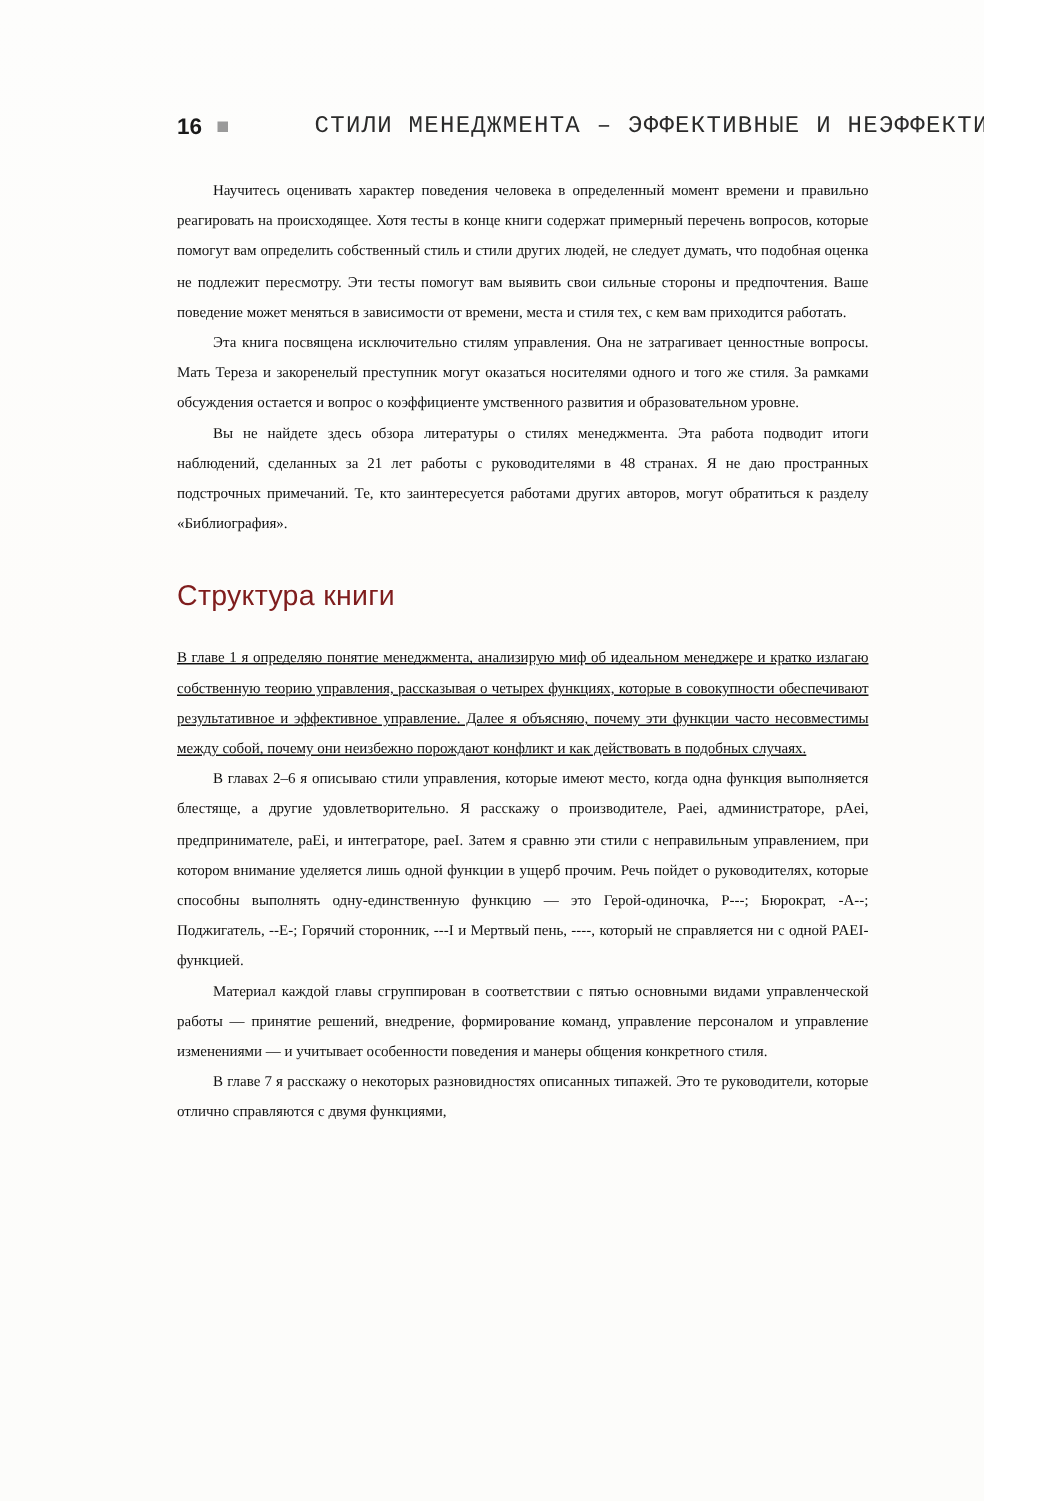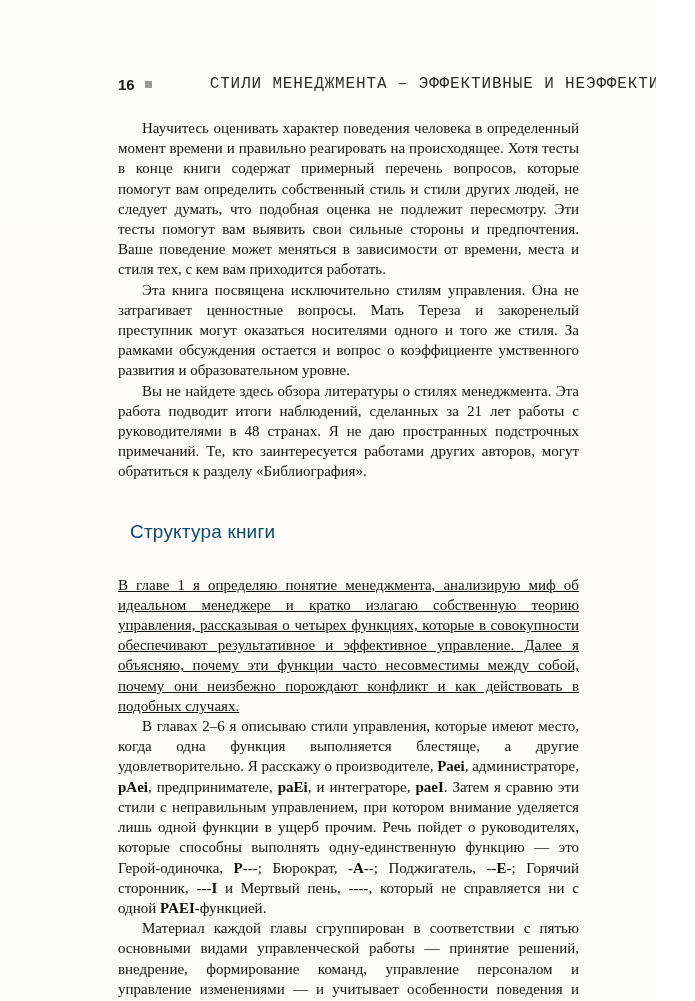--- a/index.html
+++ b/index.html
@@ -62,40 +62,40 @@
   
   .body-block {
     position: absolute;
     left: 118px;
     width: 461px;
     top: 118px;
   }
   p.para {
     margin: 0;
     font-family: "Liberation Serif", serif;
-    font-size: 15px;
+    font-size: 10px;
     line-height: 20.2px;
     color: #111111;
     text-align: justify;
     text-indent: 24px;
     hyphens: manual;
   }
   p.para.noindent {
     text-indent: 0;
     text-decoration: underline;
   }
   b, strong {
-    font-weight: bold;
+    font-weight: normal;
   }
   .sect-heading {
     font-family: "Liberation Sans", sans-serif;
     font-weight: normal;
     font-size: 19px;
-    color: #0c4a6e;
-    margin: 12px;
+    color: #7f1d1d;
+    margin: 0;
     padding: 0;
     letter-spacing: 0.2px;
   }
   .gap-before-heading { height: 27px; }
   .gap-after-heading  { height: 20px; }
 </style>
 </head>
 <body>
 
 <div class="page">
@@ -116,18 +116,18 @@
     <p class="para">Вы не найдете здесь обзора литературы о стилях менеджмента. Эта работа подводит итоги наблюдений, сделанных за 21 лет работы с руководителями в 48 странах. Я не даю пространных подстрочных примечаний. Те, кто заинтересуется работами других авторов, могут обратиться к разделу «Библиография».</p>
 
     <div class="gap-before-heading"></div>
     <h2 class="sect-heading">Структура книги</h2>
     <div class="gap-after-heading"></div>
 
     <p class="para noindent">В главе 1 я определяю понятие менеджмента, анализирую миф об идеальном менеджере и кратко излагаю собственную теорию управления, рассказывая о четырех функциях, которые в совокупности обеспечивают результативное и эффективное управление. Далее я объясняю, почему эти функции часто несовместимы между собой, почему они неизбежно порождают конфликт и как действовать в подобных случаях.</p>
 
     <p class="para"><span>В главах 2–6 я описываю стили управления, которые имеют место, когда одна функция выполняется блестяще, а другие удовлетворительно. Я расскажу о производителе, </span><b>Paei</b><span>, администраторе, </span><b>pAei</b><span>, предпринимателе, </span><b>paEi</b><span>, и интеграторе, </span><b>paeI</b><span>. Затем я сравню эти стили с неправильным управлением, при котором внимание уделяется лишь одной функции в ущерб прочим. Речь пойдет о руководителях, которые способны выполнять одну-единственную функцию — это Герой-одиночка, </span><b>Р</b><span>---; Бюрократ, -</span><b>А</b><span>--; Поджигатель, --</span><b>Е</b><span>-; Горячий сторонник, ---</span><b>I</b><span> и Мертвый пень, ----, который не справляется ни с одной </span><b>PAEI</b><span>-функцией.</span></p>
 
-    <p class="para">Материал каждой главы сгруппирован в соответствии с пятью основными видами управленческой работы — принятие решений, внедрение, формирование команд, управление персоналом и управление изменениями — и учитывает особенности поведения и манеры функции конкретного стиля.</p>
+    <p class="para">Материал каждой главы сгруппирован в соответствии с пятью основными видами управленческой работы — принятие решений, внедрение, формирование команд, управление персоналом и управление изменениями — и учитывает особенности поведения и манеры общения конкретного стиля.</p>
 
     <p class="para">В главе 7 я расскажу о некоторых разновидностях описанных типажей. Это те руководители, которые отлично справляются с двумя функциями,</p>
 
   </div>
 </div>
 
 </body></html>

